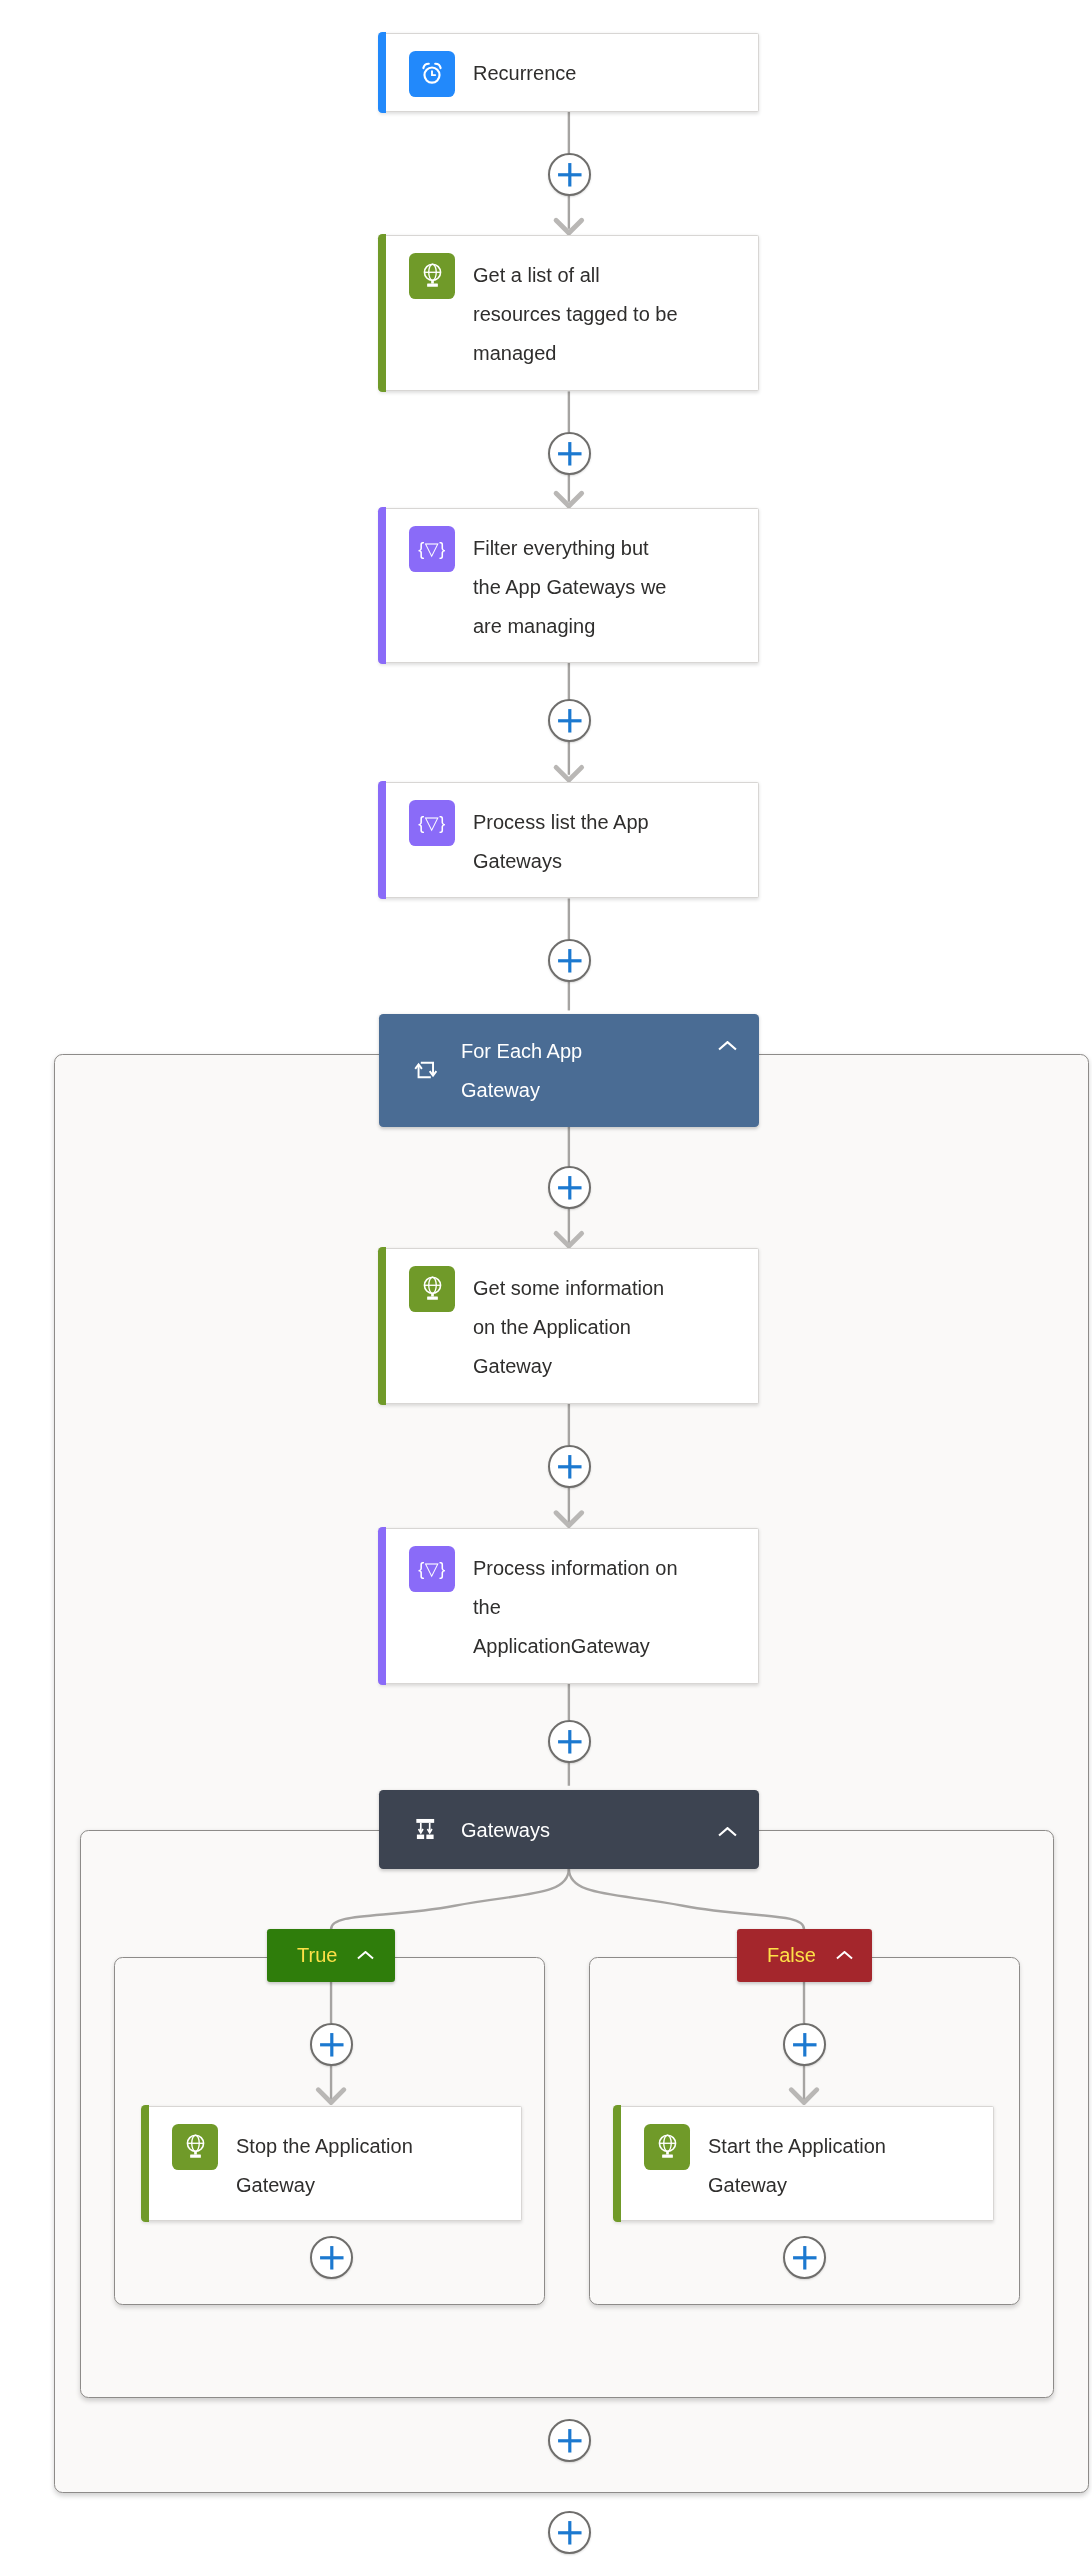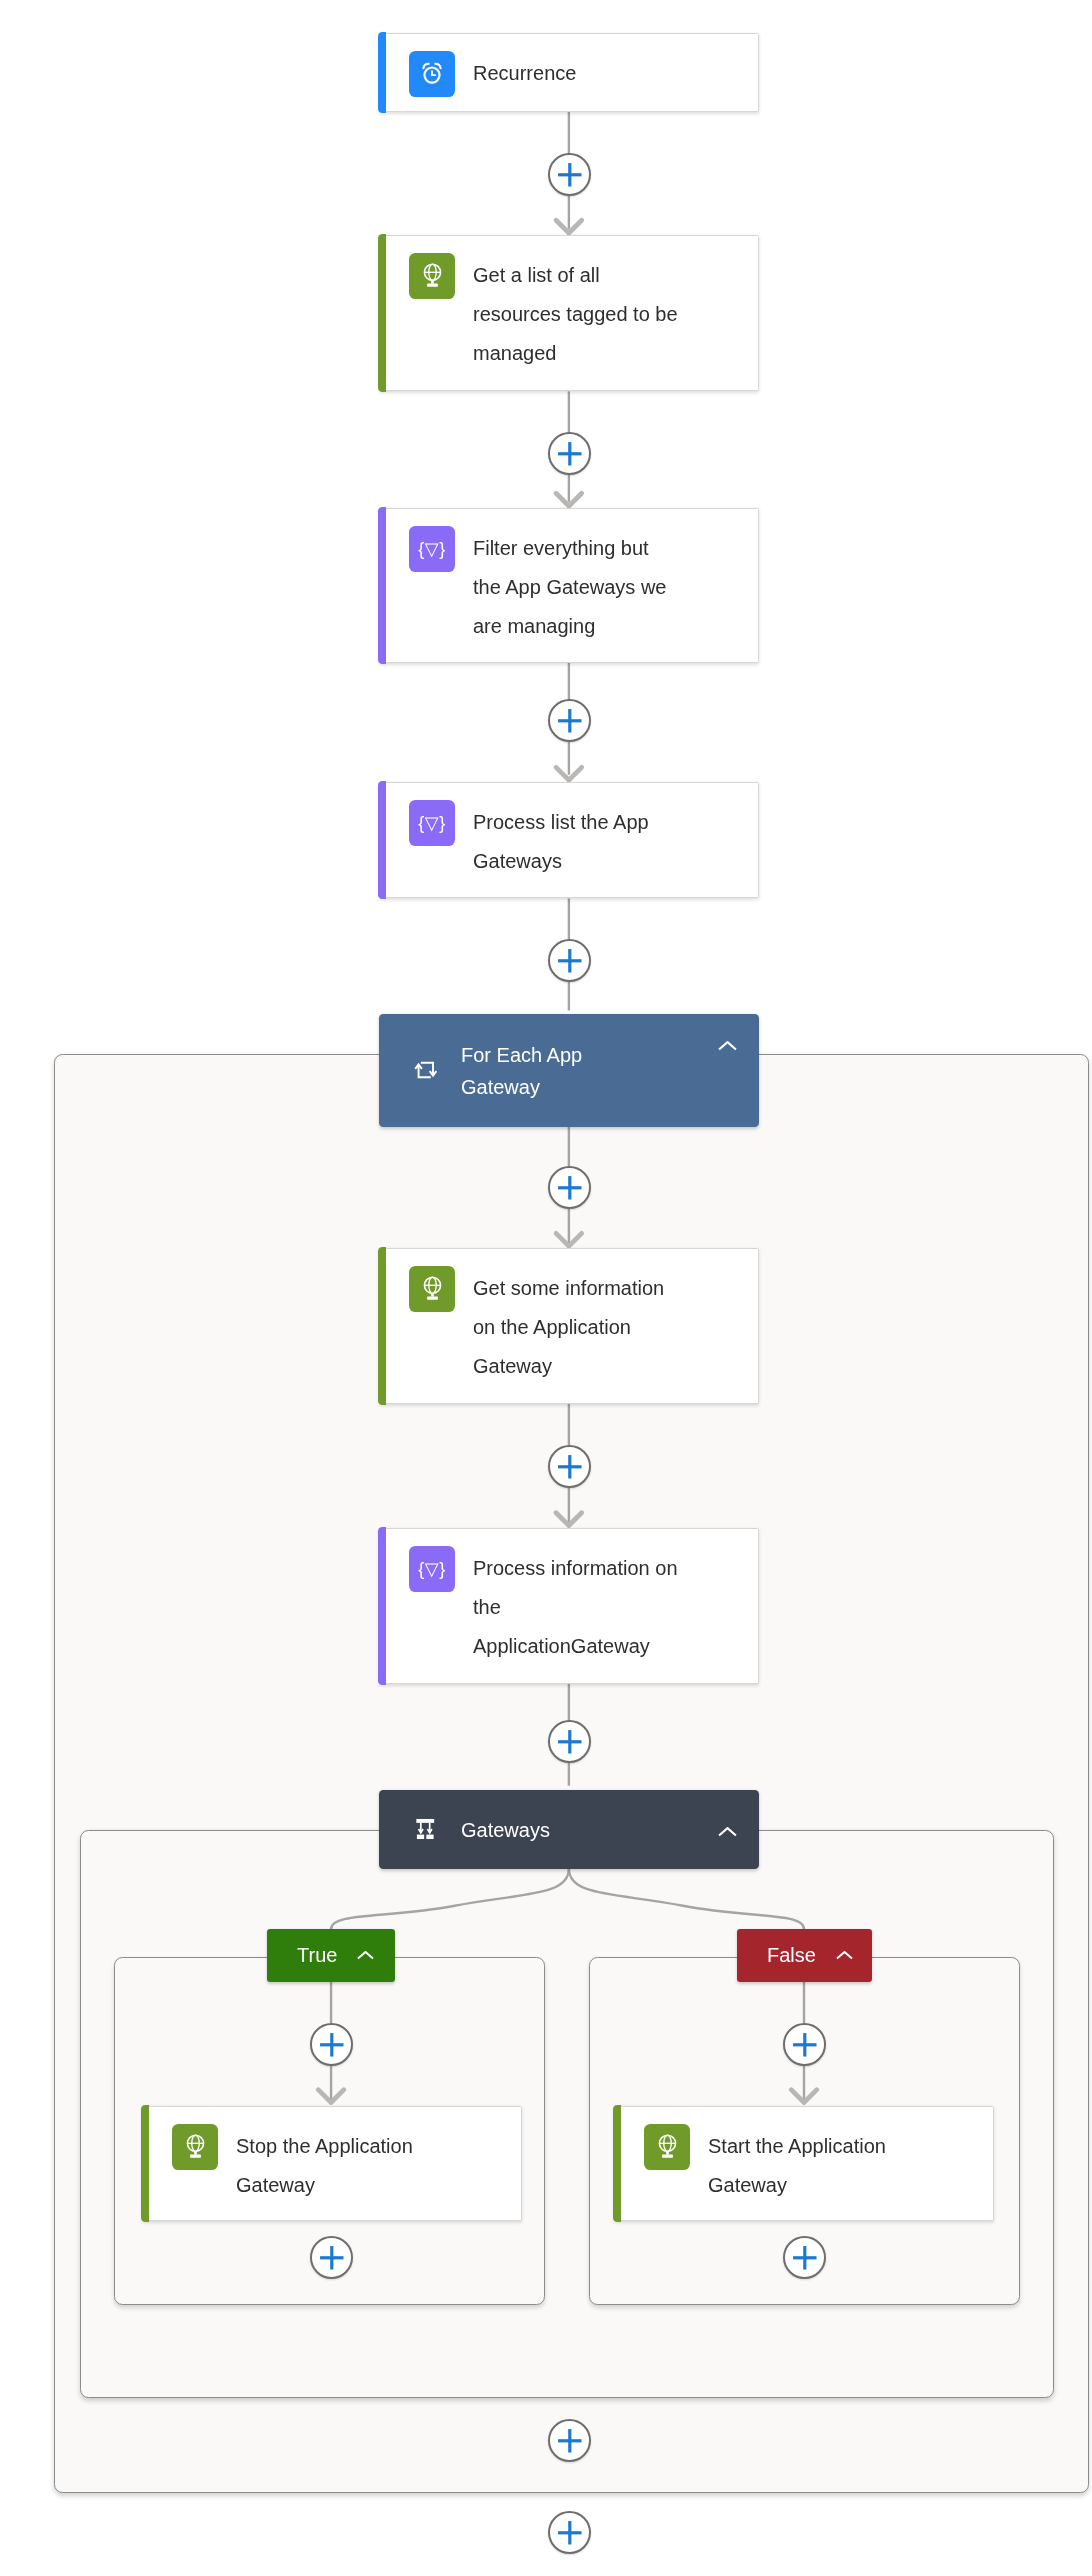--- a/index.html
+++ b/index.html
@@ -36,28 +36,28 @@
   }
   .braces{color:#ffffff;font-size:18px;letter-spacing:0.5px;font-family:"Liberation Sans",sans-serif;}
   
   .scope-header{
     position:absolute;left:354px;width:380px;border-radius:4.3px;z-index:10;
     box-shadow:0 1.6px 3.7px rgba(0,0,0,.2);color:#ffffff;box-sizing:border-box;
   }
   .scope-icon{position:absolute;left:34px;top:50%;transform:translateY(-50%);}
   .scope-label{
     position:absolute;left:82px;top:50%;transform:translateY(-50%);
-    font-size:20px;line-height:32px;color:#ffffff;white-space:pre-line;
+    font-size:20px;line-height:39px;color:#ffffff;white-space:pre-line;
   }
   .collapse{position:absolute;right:22.4px;background:none;border:none;padding:0;cursor:pointer;}
   
   .badge{
     position:absolute;top:1929px;height:53px;border-radius:3.2px;z-index:10;
     display:flex;align-items:center;padding-left:30px;gap:20px;box-sizing:border-box;
-    color:#ffffff;font-size:20px;box-shadow:0 1.6px 3.2px rgba(0,0,0,.2);
+    color:#fde047;font-size:20px;box-shadow:0 1.6px 3.2px rgba(0,0,0,.2);
   }
   
   .plus{
     position:absolute;width:43px;height:43px;border-radius:50%;background:#ffffff;
     border:2.1px solid #6f6e6c;box-sizing:border-box;z-index:10;
     display:flex;align-items:center;justify-content:center;
     box-shadow:0 1.1px 2.1px rgba(0,0,0,.15);padding:0;cursor:pointer;
   }
   .plus svg line{stroke:#1c79d0;stroke-width:6;}
 </style>

